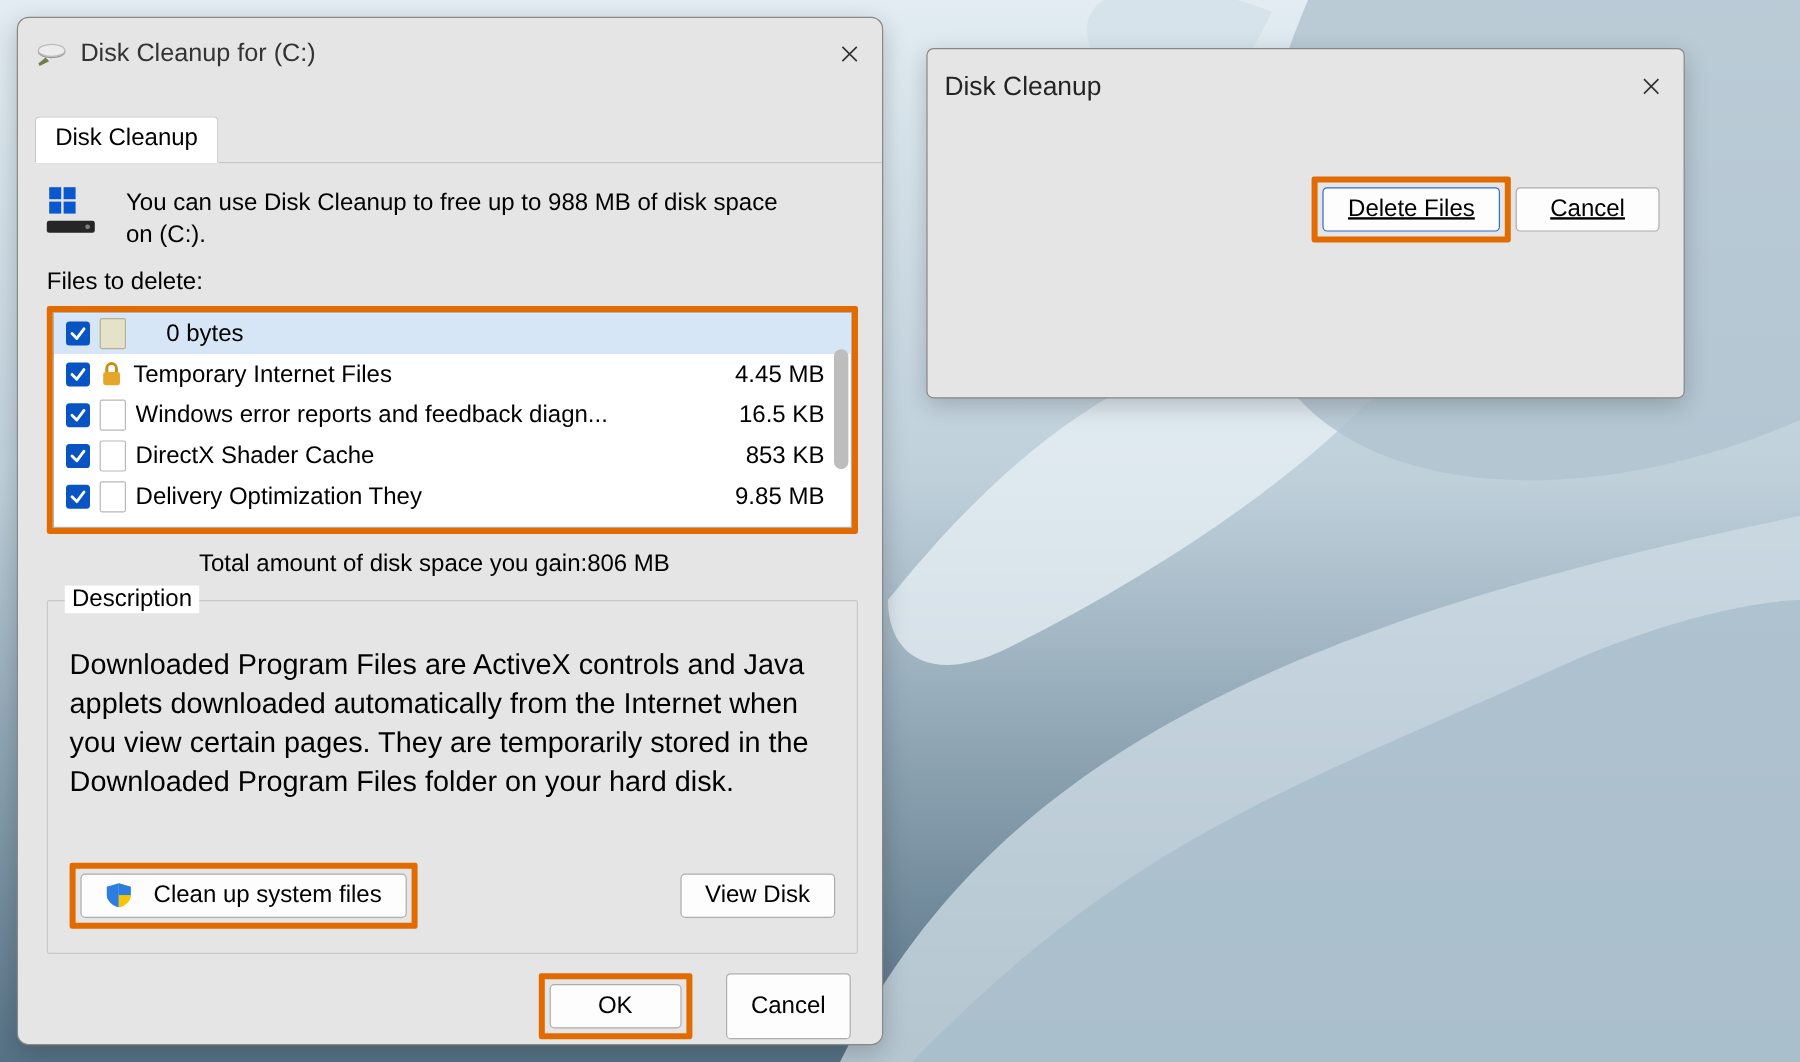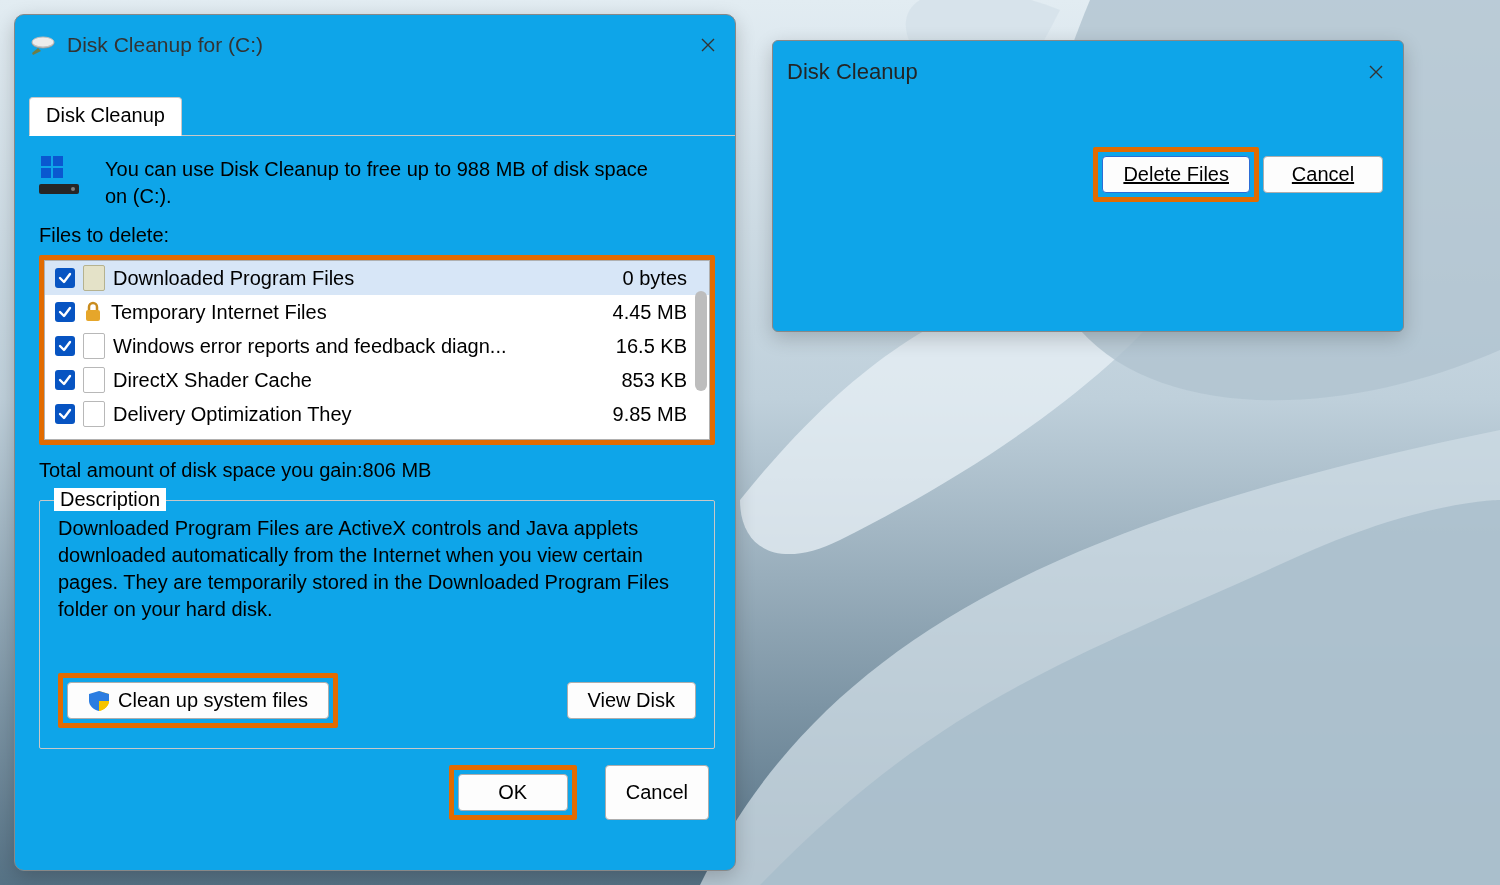--- a/index.html
+++ b/index.html
@@ -14,21 +14,21 @@
   .wallpaper {
     position: absolute;
     inset: 0;
     background: radial-gradient(1200px 900px at 1050px 550px, #e6eff5 0%, #c8d7e0 25%, #9db6c5 55%, #5f7a8d 80%, #30485a 100%);
   }
   .wallpaper svg { width: 100%; height: 100%; display: block; }
 
   
   .window {
     position: absolute;
-    background: #0ea5e9;
+    background: #e5e5e5;
     border: 1px solid #888;
     border-radius: 6px;
     box-shadow: 0 6px 20px rgba(0,0,0,0.2);
     color: #000;
   }
   #win-main { left: 14px; top: 14px; width: 720px; height: 855px; border-radius: 10px; }
   #win-confirm { left: 772px; top: 40px; width: 630px; height: 290px; }
 
   
   .titlebar {
@@ -176,21 +176,21 @@
   .file-row .ficon.lock {
     border: none;
     background: none;
   }
   .file-row .ficon.lock svg { width: 20px; height: 24px; }
   .file-row .name { flex: 1; white-space: nowrap; overflow: hidden; text-overflow: ellipsis; }
   .file-row .size { text-align: right; min-width: 90px; }
 
   .total {
     display: flex;
-    justify-content: flex-start;
+    justify-content: center;
     font-size: 20px;
     margin-top: 14px;
     padding-right: 30px;
   }
 
   
   .group {
     border: 1px solid #c8c8c8;
     border-radius: 2px;
     margin-top: 18px;
@@ -199,44 +199,45 @@
   }
   .group .legend {
     position: absolute;
     top: -13px;
     left: 14px;
     background: #fff;
     padding: 0 6px;
     font-size: 20px;
   }
   .group .desc-text {
-    font-size: 20px;
+    font-size: 24px;
     line-height: 1.35;
     margin-bottom: 50px;
+    margin-top: 24px;
   }
   .group .btn-row {
     display: flex;
     justify-content: space-between;
     align-items: center;
   }
 
   
   .btn {
     font: inherit;
     font-size: 20px;
     padding: 6px 20px;
     background: #fdfdfd;
     border: 1px solid #adadad;
     border-radius: 4px;
     cursor: pointer;
   }
   .btn.shield {
     display: flex;
     align-items: center;
-    gap: 8px;
+    gap: 18px;
   }
   .shield-icon svg { width: 22px; height: 22px; display: block; }
 
   .highlight-box {
     border: 5px solid #e26b00;
     padding: 4px;
     border-radius: 2px;
     display: inline-flex;
   }
 
@@ -331,21 +332,20 @@
     <div class="filelist-wrap">
       <div class="filelist">
         <div id="file-rows">
             <div class="file-row selected">
               <span class="chk">
                 <svg viewBox="0 0 14 14">
                   <path d="M2 7 L6 11 L12 3" stroke="#fff" stroke-width="2.4" fill="none" stroke-linecap="round" stroke-linejoin="round"></path>
                 </svg>
               </span>
               <span class="ficon folder"></span>
-              <span class="name">Downloaded Program Files</span>
               <span class="size">0 bytes</span>
             </div>
             <div class="file-row">
               <span class="chk">
                 <svg viewBox="0 0 14 14">
                   <path d="M2 7 L6 11 L12 3" stroke="#fff" stroke-width="2.4" fill="none" stroke-linecap="round" stroke-linejoin="round"></path>
                 </svg>
               </span>
               <span class="ficon lock"><svg viewBox="0 0 20 24">
                   <rect x="3" y="10" width="14" height="11" rx="2" fill="#e6a62a"></rect>

